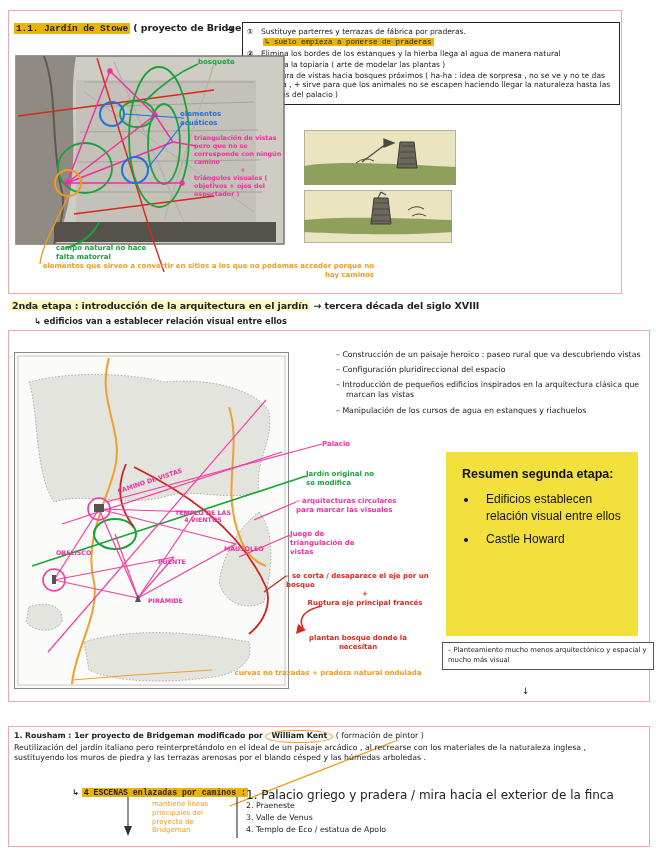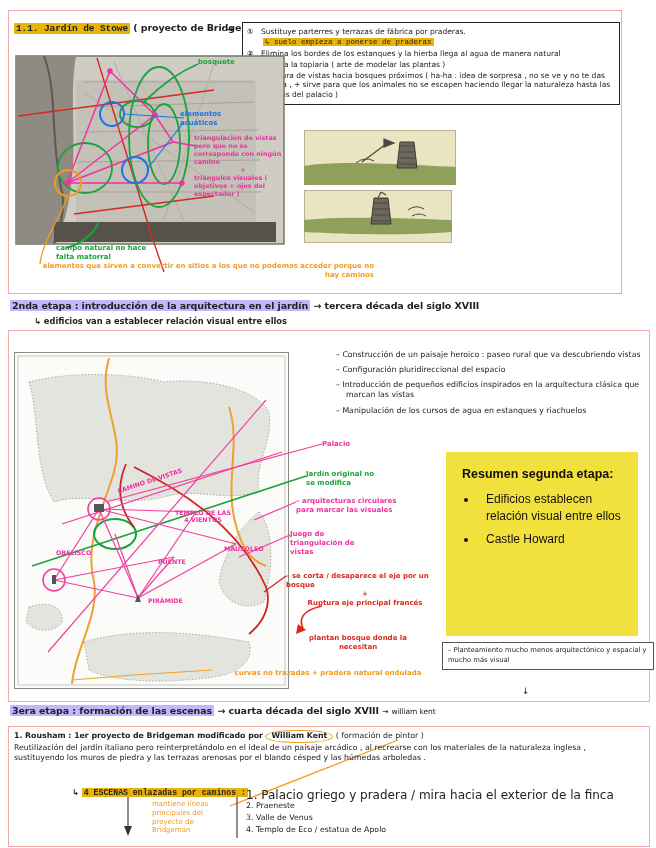--- a/index.html
+++ b/index.html
@@ -4,21 +4,21 @@
 <title>Apuntes</title>
 <style>
   html,body{margin:0;padding:0;background:#ffffff;}
   .page{position:relative;width:656px;height:848px;background:#fff;
         font-family:"DejaVu Sans",sans-serif;color:#222;overflow:hidden;}
   .abs{position:absolute;}
   .secbox{border:1px solid #f0a8a8;}
   .hand{font-size:8px;line-height:1.3;}
   .b{font-weight:bold;}
   .hl-y{background:#eab308;padding:0 2px;font-family:Liberation Mono, monospace;}
-  .hl-p{background:#c4b5fd;padding:0 2px;}
+  .hl-p{background:#fef9c3;padding:0 2px;}
   .pink{color:#f02fa0;}
   .green{color:#18a33b;}
   .blue{color:#1b74e0;}
   .orange{color:#f29a1d;}
   .heading{font-size:9.5px;font-weight:bold;letter-spacing:-0.1px;}
   .maplabel{font-size:6.3px;font-weight:bold;color:#f02fa0;line-height:1.15;}
   .sidelabel{font-size:7px;font-weight:bold;line-height:1.25;}
   .rules{border:1.5px solid #222;padding:4px 6px 3px 4px;font-size:7.5px;line-height:1.32;background:#fff;}
   .rule-row{display:flex;gap:4px;margin-bottom:1px;}
   .rule-num{flex:0 0 10px;font-weight:bold;}
@@ -242,27 +242,20 @@
     </ul>
   </div>
 
   <div class="abs graybox" style="left:442px;top:642px;width:200px;">
     <div>– Planteamiento mucho menos arquitectónico y espacial y mucho más visual</div>
   </div>
   <span class="abs" style="left:522px;top:686px;font-size:9px;">↓</span>
 
   <div class="abs sidelabel orange" style="left:214px;top:669px;width:228px;font-weight:bold;text-align:center;">curvas no trazadas + pradera natural ondulada</div>
 
-  <div class="abs heading" style="left:10px;top:705px;">
-    <span class="hl-p">3era etapa : formación de las escenas</span>
-    <span>→</span>
-    <span>cuarta década del siglo XVIII</span>
-    <span style="font-size:7.5px;">→</span>
-    <span style="font-size:7.5px;font-weight:normal;">william kent</span>
-  </div>
 
   <div class="abs secbox" style="left:8px;top:726px;width:640px;height:119px;"></div>
 
   <svg class="abs" style="left:8px;top:726px;" width="640" height="119" viewBox="0 0 640 119">
     <line x1="390" y1="14" x2="222" y2="80" stroke="#f29a1d" stroke-width="1.3"></line>
     <line x1="229" y1="62" x2="229" y2="112" stroke="#333" stroke-width="1.1"></line>
     <line x1="120" y1="64" x2="120" y2="102" stroke="#333" stroke-width="1.1"></line>
     <polygon points="116,100 124,100 120,110" fill="#333"></polygon>
   </svg>
 

